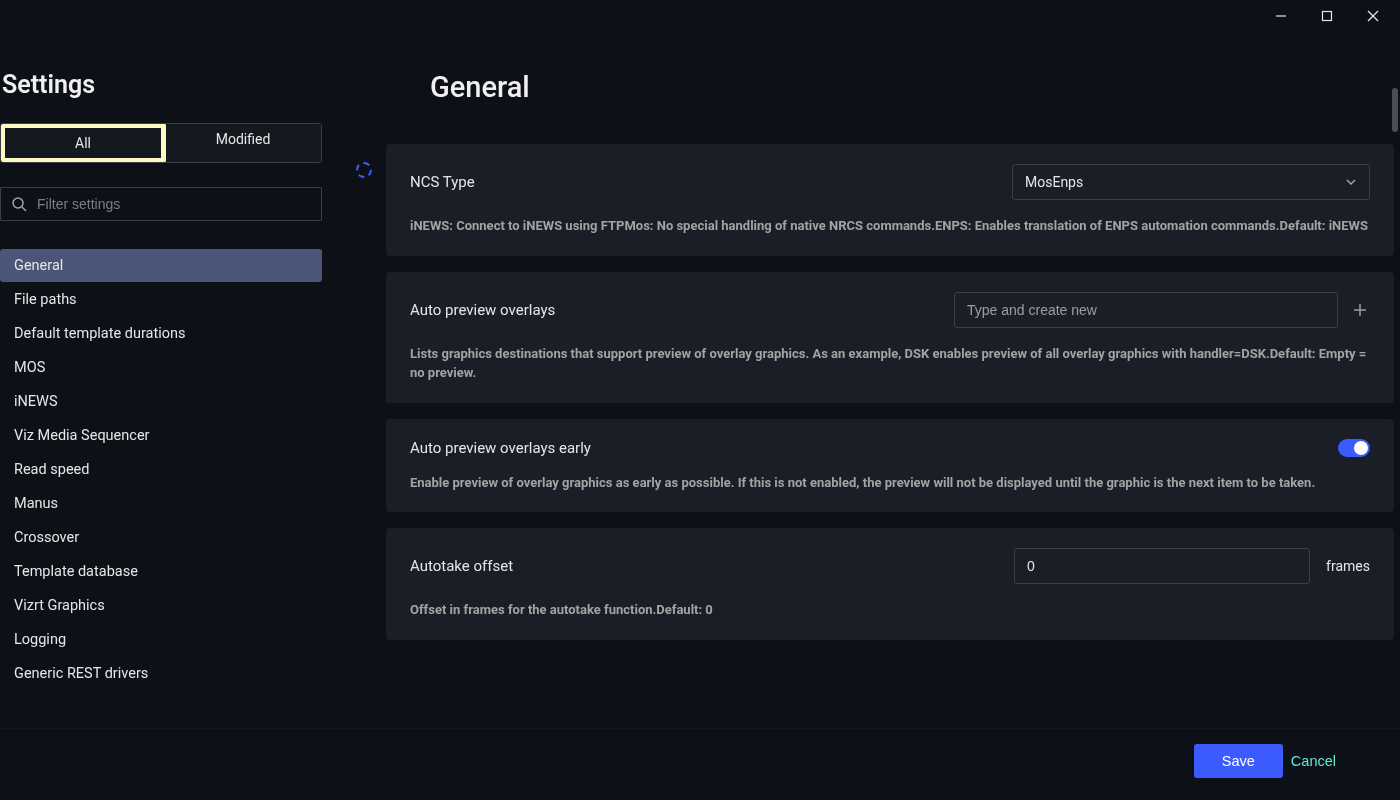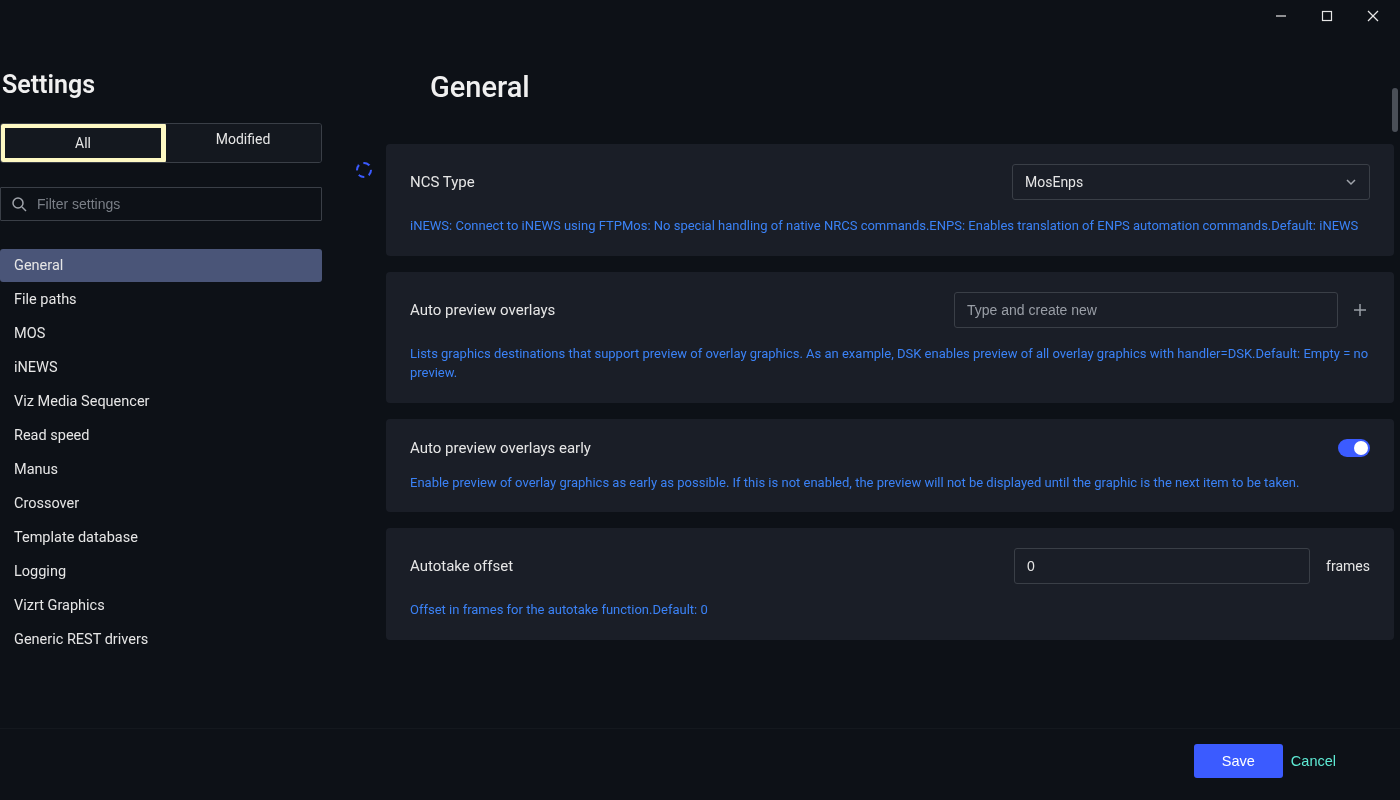--- a/index.html
+++ b/index.html
@@ -146,23 +146,24 @@
   align-items: center;
   justify-content: space-between;
   gap: 20px;
 }
 .setting-label {
   font-size: 15px;
   color: #e6e6e6;
 }
 .setting-desc {
   font-size: 13px;
-  color: #3b82f6;
+  color: #a3a3a3;
   margin-top: 16px;
   line-height: 1.5;
+  font-weight: bold;
 }
 .select-box {
   width: 358px;
   border: 1px solid #3a3f47;
   border-radius: 3px;
   padding: 9px 12px;
   font-size: 14px;
   display: flex;
   justify-content: space-between;
   align-items: center;
@@ -305,29 +306,30 @@
     <div class="search-box">
       <svg viewBox="0 0 16 16" fill="none" stroke="#a0a4ab" stroke-width="1.5">
           <circle cx="7" cy="7" r="5"></circle>
           <line x1="11" y1="11" x2="15" y2="15"></line>
         </svg>
       <input type="text" placeholder="Filter settings" style="">
     </div>
     <ul class="nav-list">
       <li class="nav-item active">General</li>
       <li class="nav-item">File paths</li>
+      <li class="nav-item">Default template durations</li>
       <li class="nav-item">MOS</li>
       <li class="nav-item">iNEWS</li>
       <li class="nav-item">Viz Media Sequencer</li>
       <li class="nav-item">Read speed</li>
       <li class="nav-item">Manus</li>
       <li class="nav-item">Crossover</li>
       <li class="nav-item">Template database</li>
+      <li class="nav-item">Vizrt Graphics</li>
       <li class="nav-item">Logging</li>
-      <li class="nav-item">Vizrt Graphics</li>
       <li class="nav-item">Generic REST drivers</li>
     </ul>
   </aside>
 
   <main class="main">
     <div class="scroll-indicator"></div>
     <div class="main-scroll">
       <h2>General</h2>
 
       <div class="setting-row">

